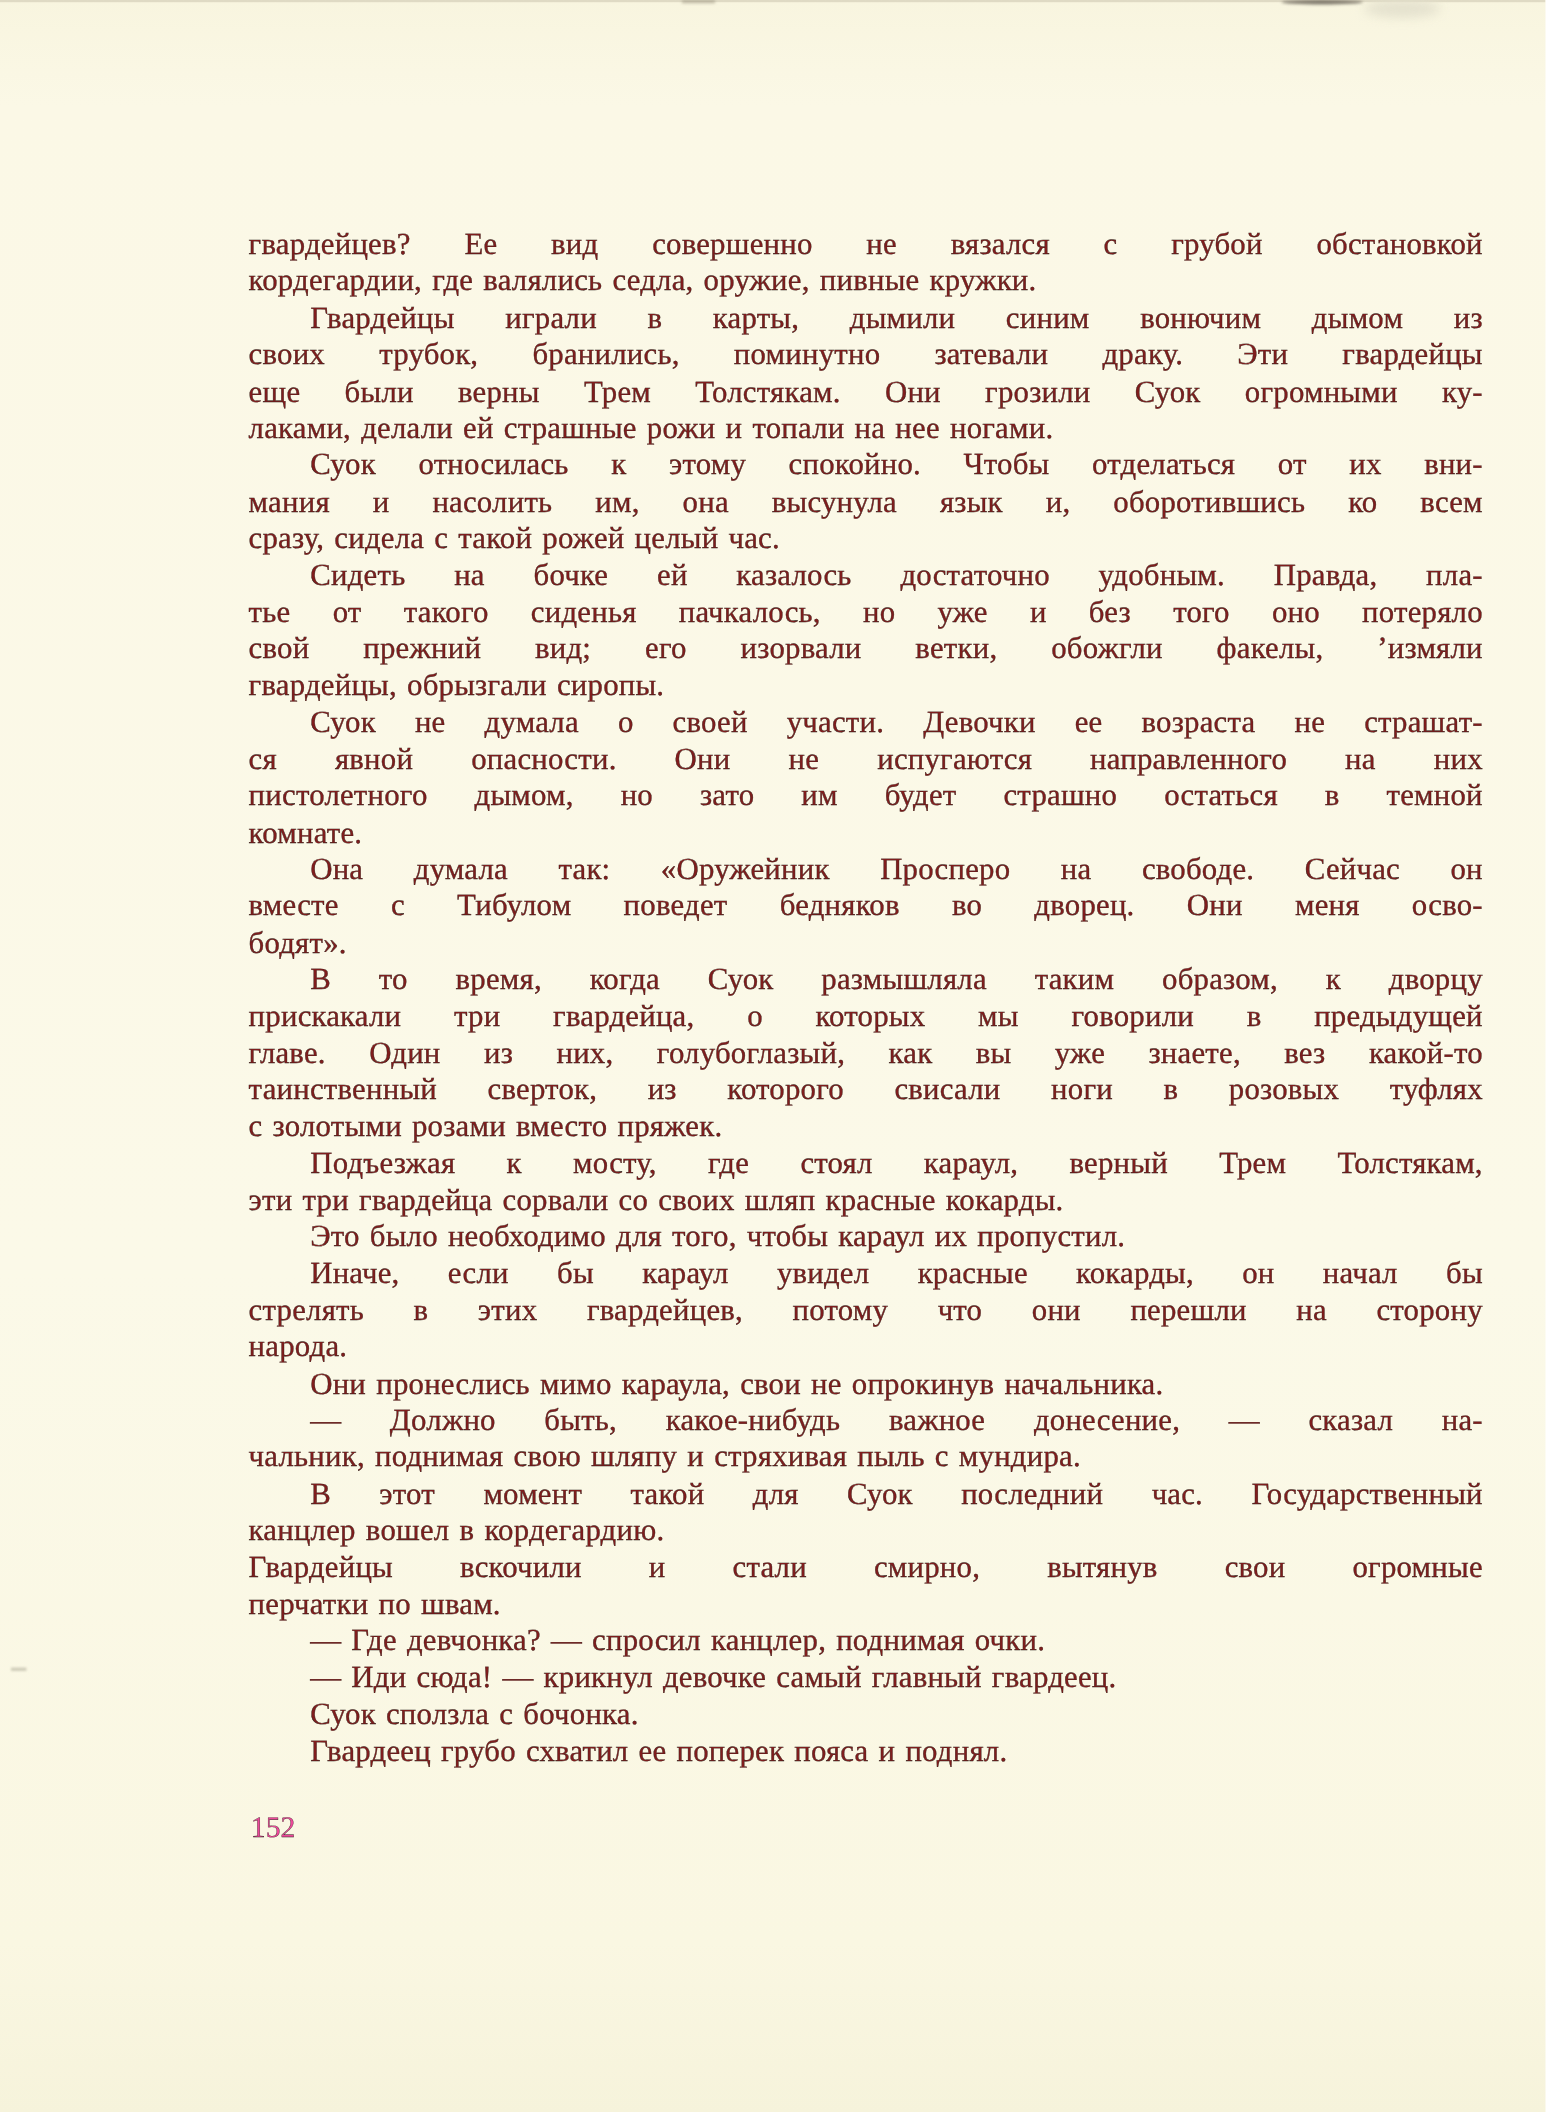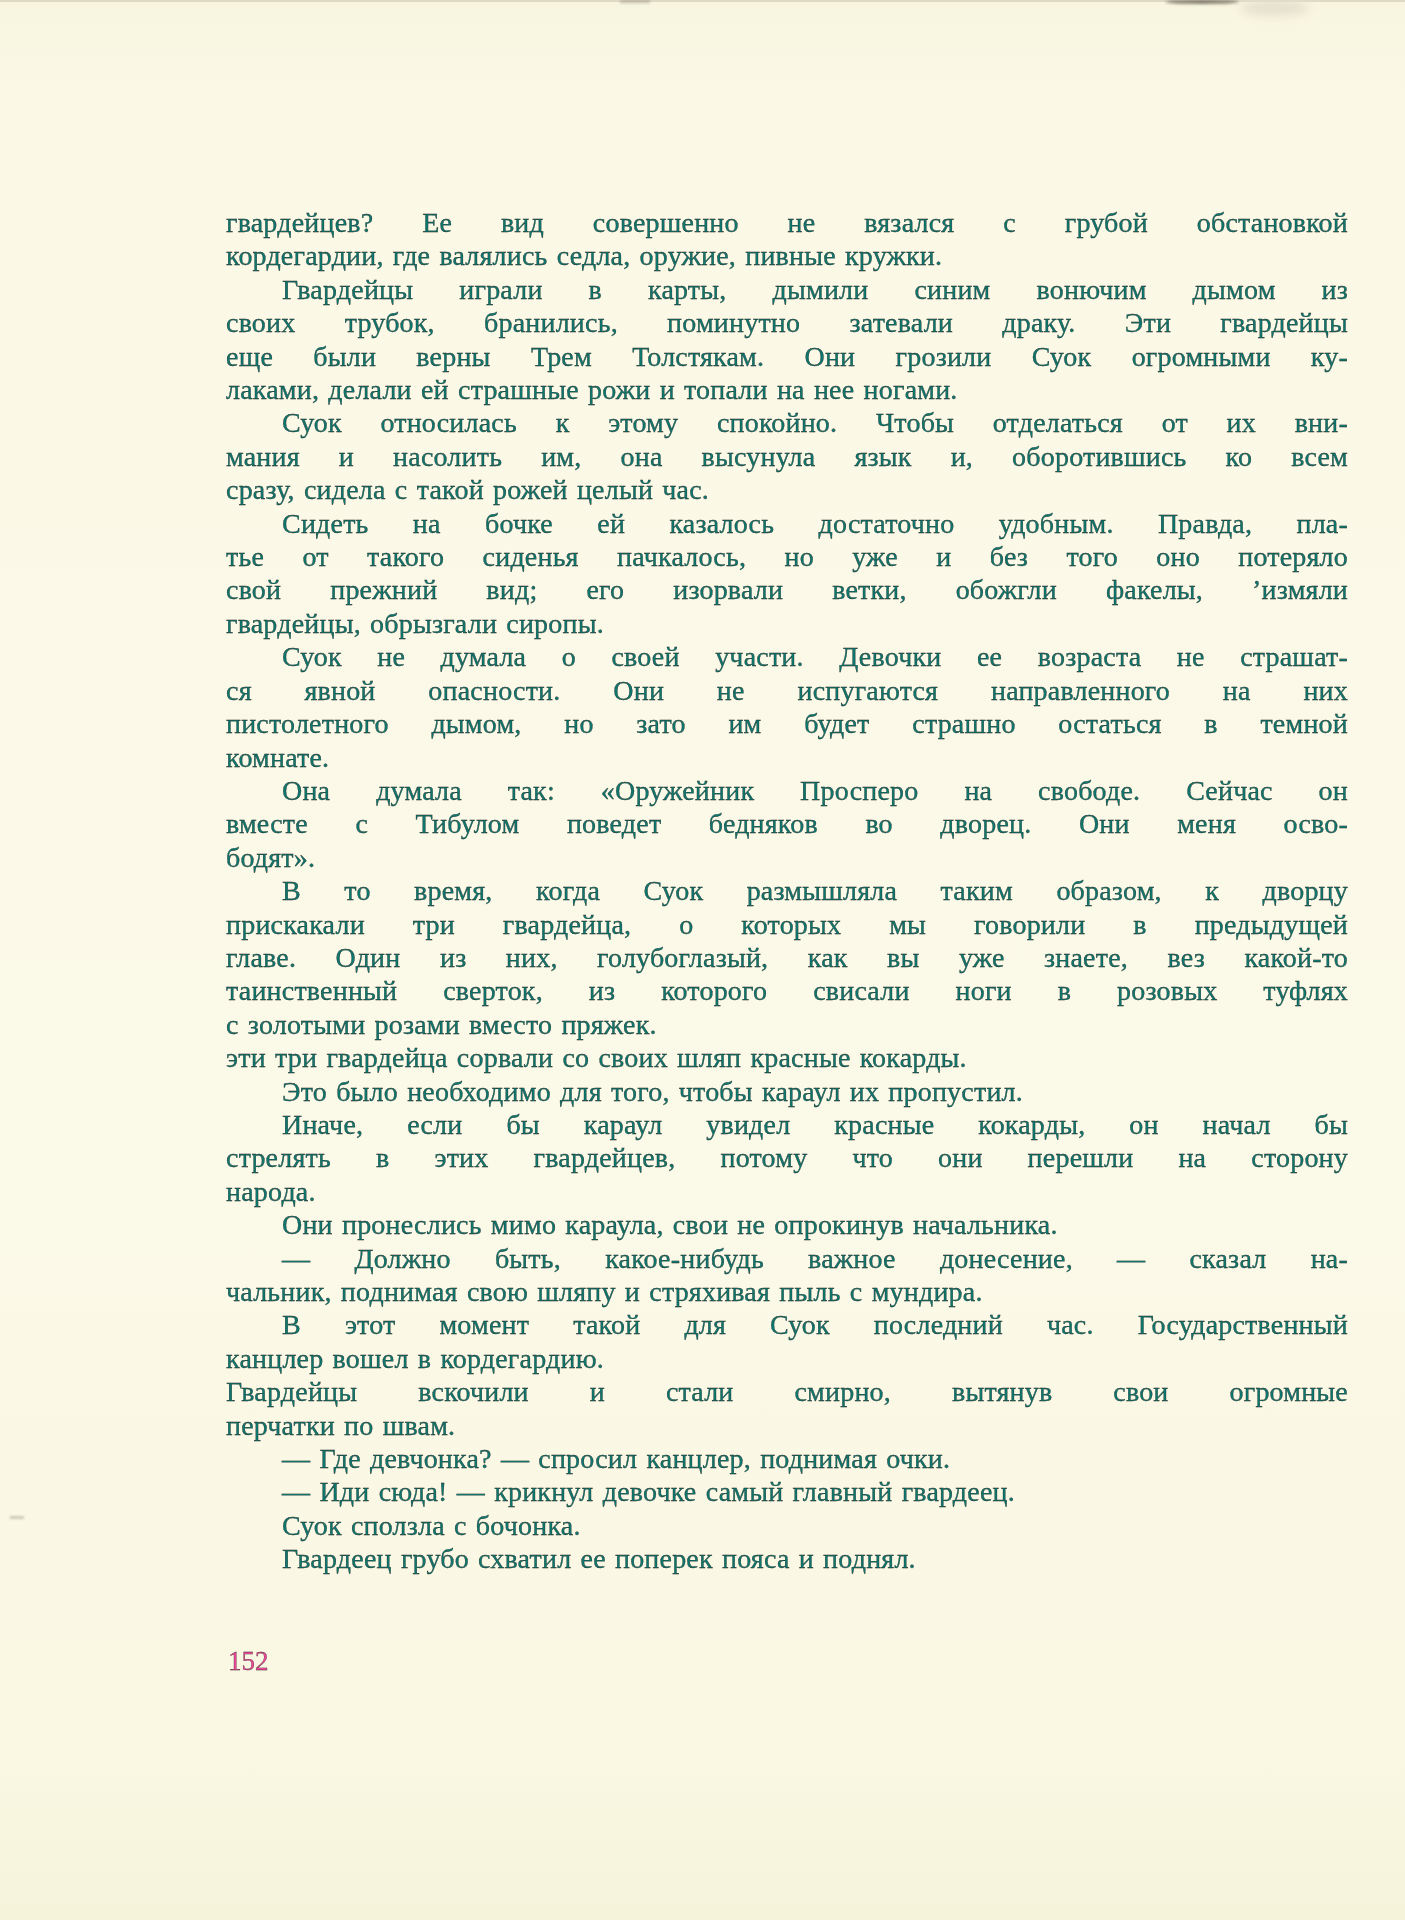--- a/index.html
+++ b/index.html
@@ -18,21 +18,21 @@
     position: absolute;
     inset: 0;
   }
   .text-block {
     position: absolute;
     left: 226px;
     top: 206px;
     width: 1122px;
     font-size: 28px;
     line-height: 33.4px;
-    color: #0f766e;
+    color: #7f1d1d;
     letter-spacing: 0.2px;
     word-spacing: 2px;
     -webkit-text-stroke: 0.3px #241f19;
   }
   .para { margin: 0; }
   .line {
     white-space: nowrap;
     text-align: justify;
     text-align-last: justify;
   }
@@ -132,20 +132,21 @@
         <div class="line end">бодят».</div>
       </div>
       <div class="para">
         <div class="line indent">В то время, когда Суок размышляла таким образом, к дворцу</div>
         <div class="line">прискакали три гвардейца, о которых мы говорили в предыдущей</div>
         <div class="line">главе. Один из них, голубоглазый, как вы уже знаете, вез какой-то</div>
         <div class="line">таинственный сверток, из которого свисали ноги в розовых туфлях</div>
         <div class="line end">с золотыми розами вместо пряжек.</div>
       </div>
       <div class="para">
+        <div class="line indent">Подъезжая к мосту, где стоял караул, верный Трем Толстякам,</div>
         <div class="line end">эти три гвардейца сорвали со своих шляп красные кокарды.</div>
       </div>
       <div class="para">
         <div class="line indent end">Это было необходимо для того, чтобы караул их пропустил.</div>
       </div>
       <div class="para">
         <div class="line indent">Иначе, если бы караул увидел красные кокарды, он начал бы</div>
         <div class="line">стрелять в этих гвардейцев, потому что они перешли на сторону</div>
         <div class="line end">народа.</div>
       </div>

